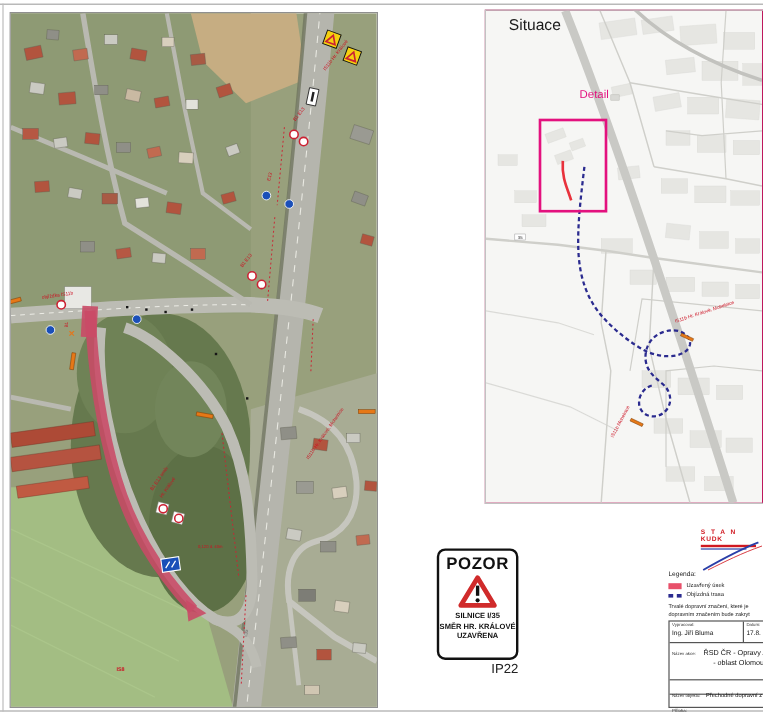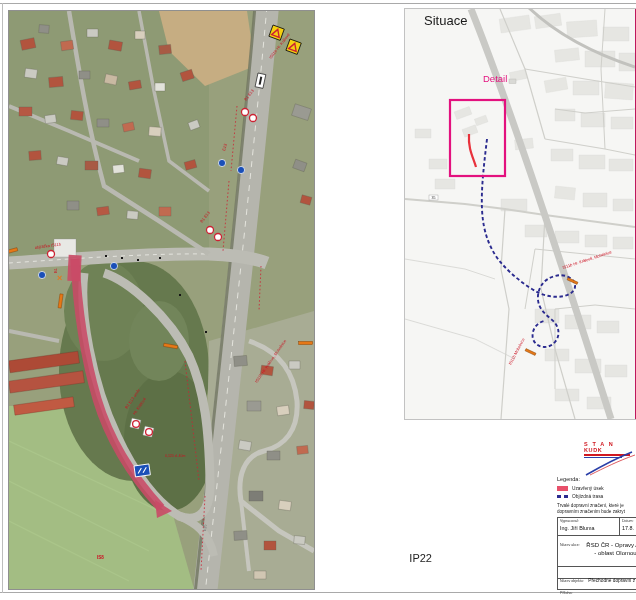--- a/index.html
+++ b/index.html
@@ -318,20 +318,33 @@
         <rect x="124" y="338" width="2.4" height="11" fill="#e67817" stroke="#7a3a00" stroke-width=".4" transform="rotate(-65 125 343)"></rect>
       </g>
 
       <text x="19" y="16" font-size="13" fill="#1a1a1a" font-weight="500">Situace</text>
       <text x="78" y="73" font-size="9.5" fill="#e3117e">Detail</text>
       <text x="158" y="260" font-size="4" fill="#cc1122" transform="rotate(-18 158 260)">IS11b Hr. Králové, Mohelnice</text>
       <text x="106" y="356" font-size="4" fill="#cc1122" transform="rotate(-62 106 356)">IS11b Mohelnice</text>
     </svg>
   </div>
 
+  <div class="pozor">
+    <div class="pozor-title">POZOR</div>
+    <svg width="34" height="30" viewBox="0 0 34 30" style="margin:1px auto;display:block;">
+      <polygon points="17,3.5 31,26.5 3,26.5" fill="#fff" stroke="#d02b2b" stroke-width="4" stroke-linejoin="round"></polygon>
+      <rect x="15.6" y="10" width="2.8" height="8.5" fill="#111"></rect>
+      <circle cx="17" cy="22.3" r="1.7" fill="#111"></circle>
+    </svg>
+    <div class="pozor-lines">
+      <div>SILNICE I/35</div>
+      <div>SMĚR HR. KRÁLOVÉ</div>
+      <div>UZAVŘENA</div>
+    </div>
+  </div>
   <div class="pozor-code">IP22</div>
 
   <div class="logo">
     <div class="logo-l1">S T A N</div>
     <div class="logo-l2">KUDK</div>
     <div class="logo-bar"></div>
     <div class="logo-bar" style="width:38px;background:#2a3fa8;"></div>
     <svg width="60" height="26" viewBox="0 0 60 26">
       <path d="M6,24 C20,16 34,8 52,1" stroke="#2a3fa8" stroke-width="1.6" fill="none"></path>
       <path d="M10,24 C24,17 38,10 55,4" stroke="#d01820" stroke-width=".7" fill="none"></path>

